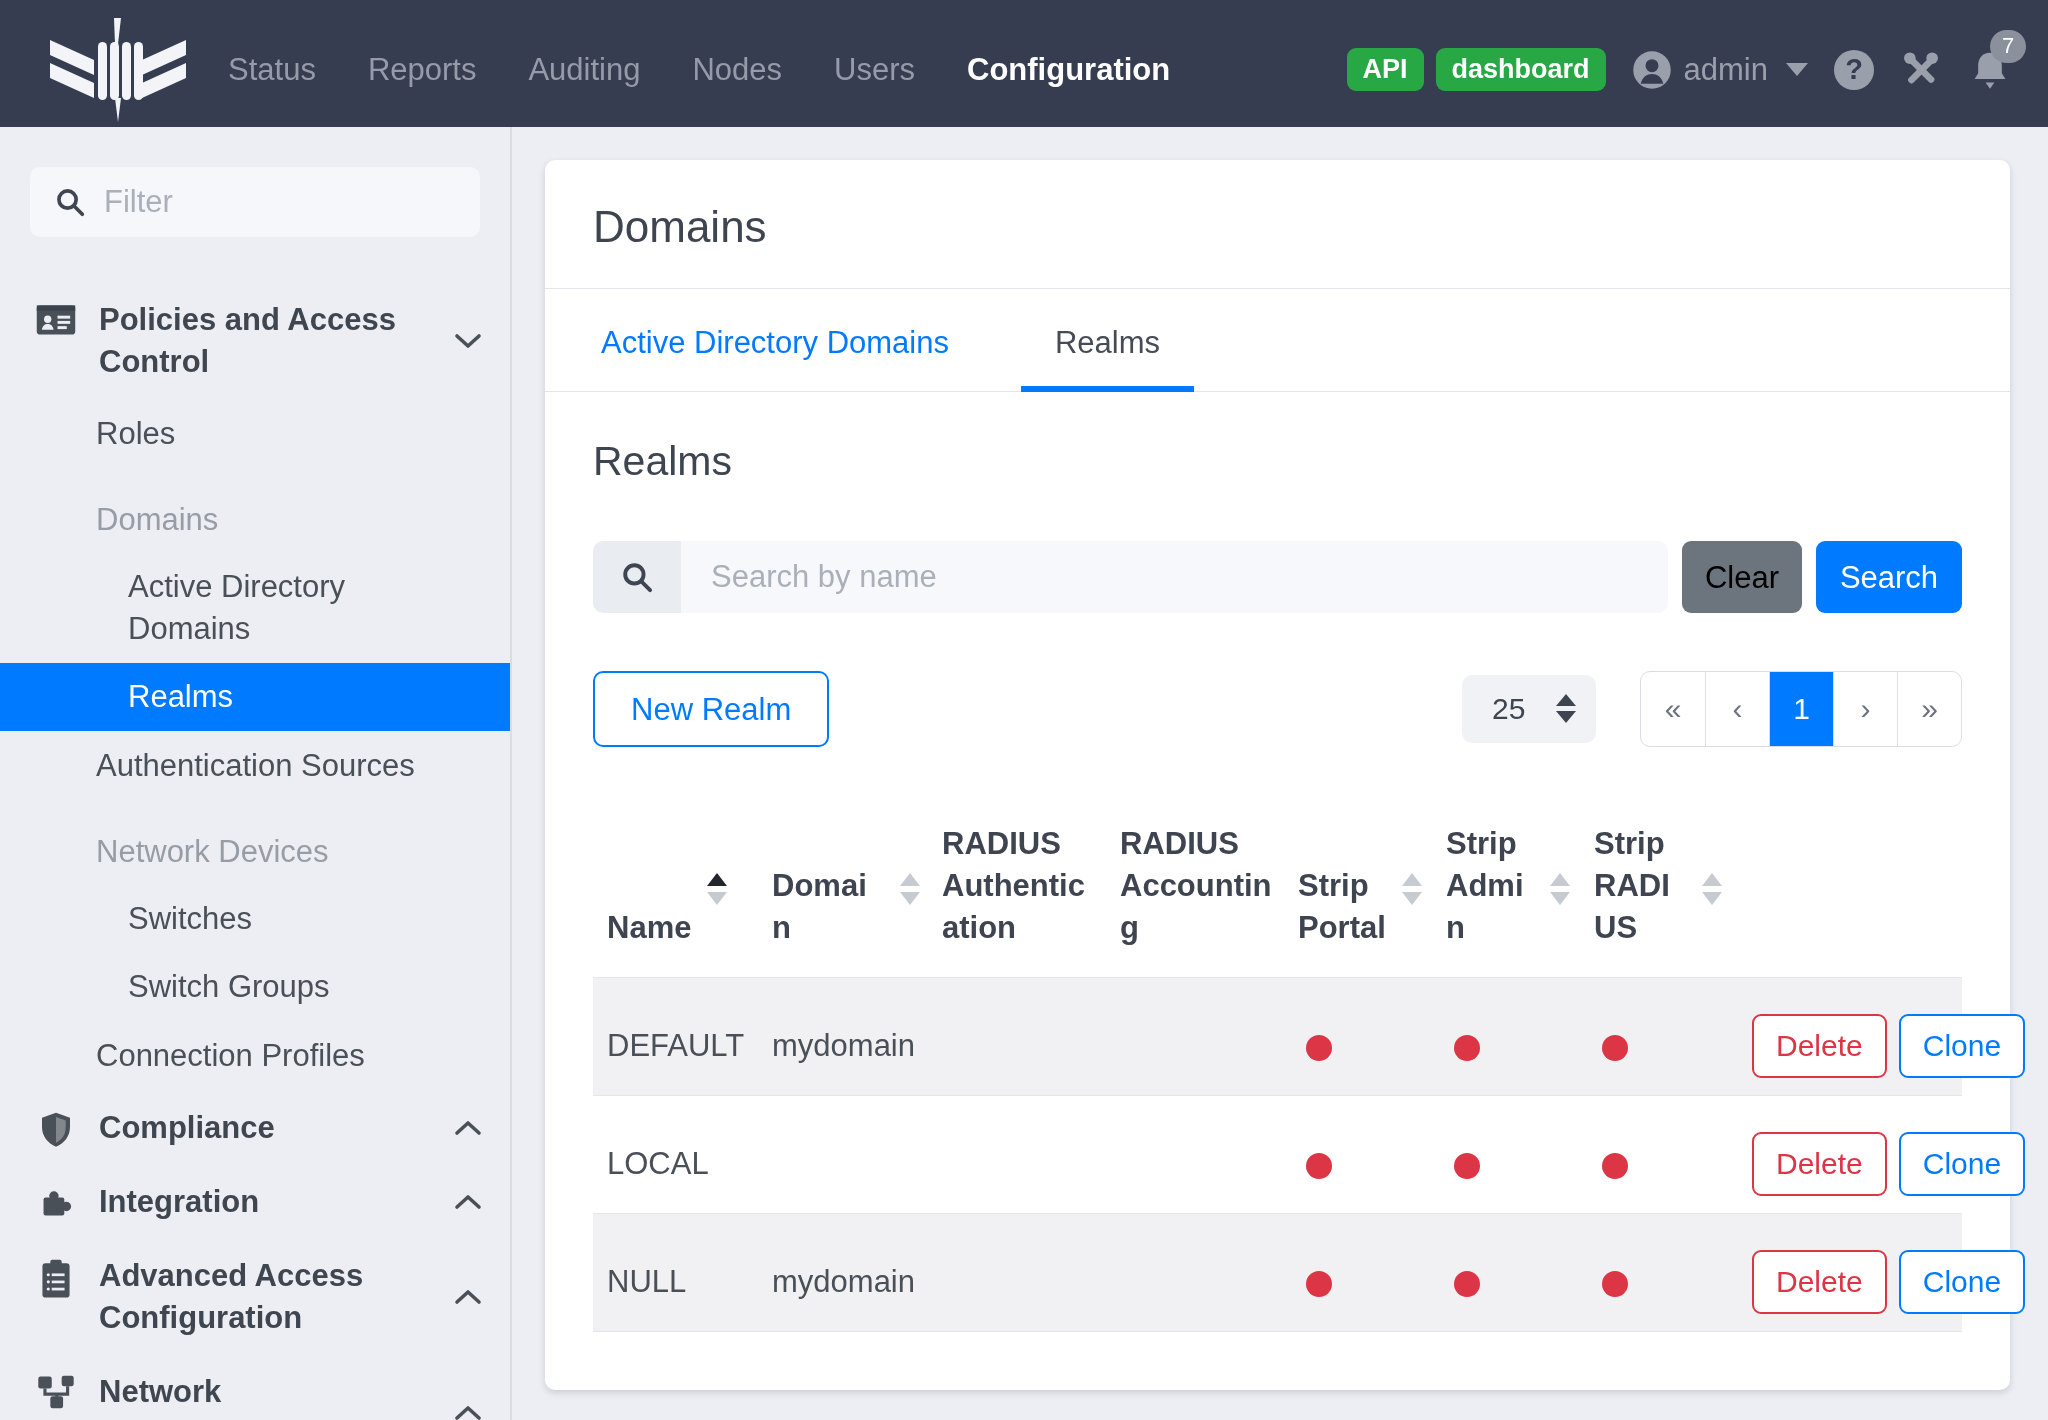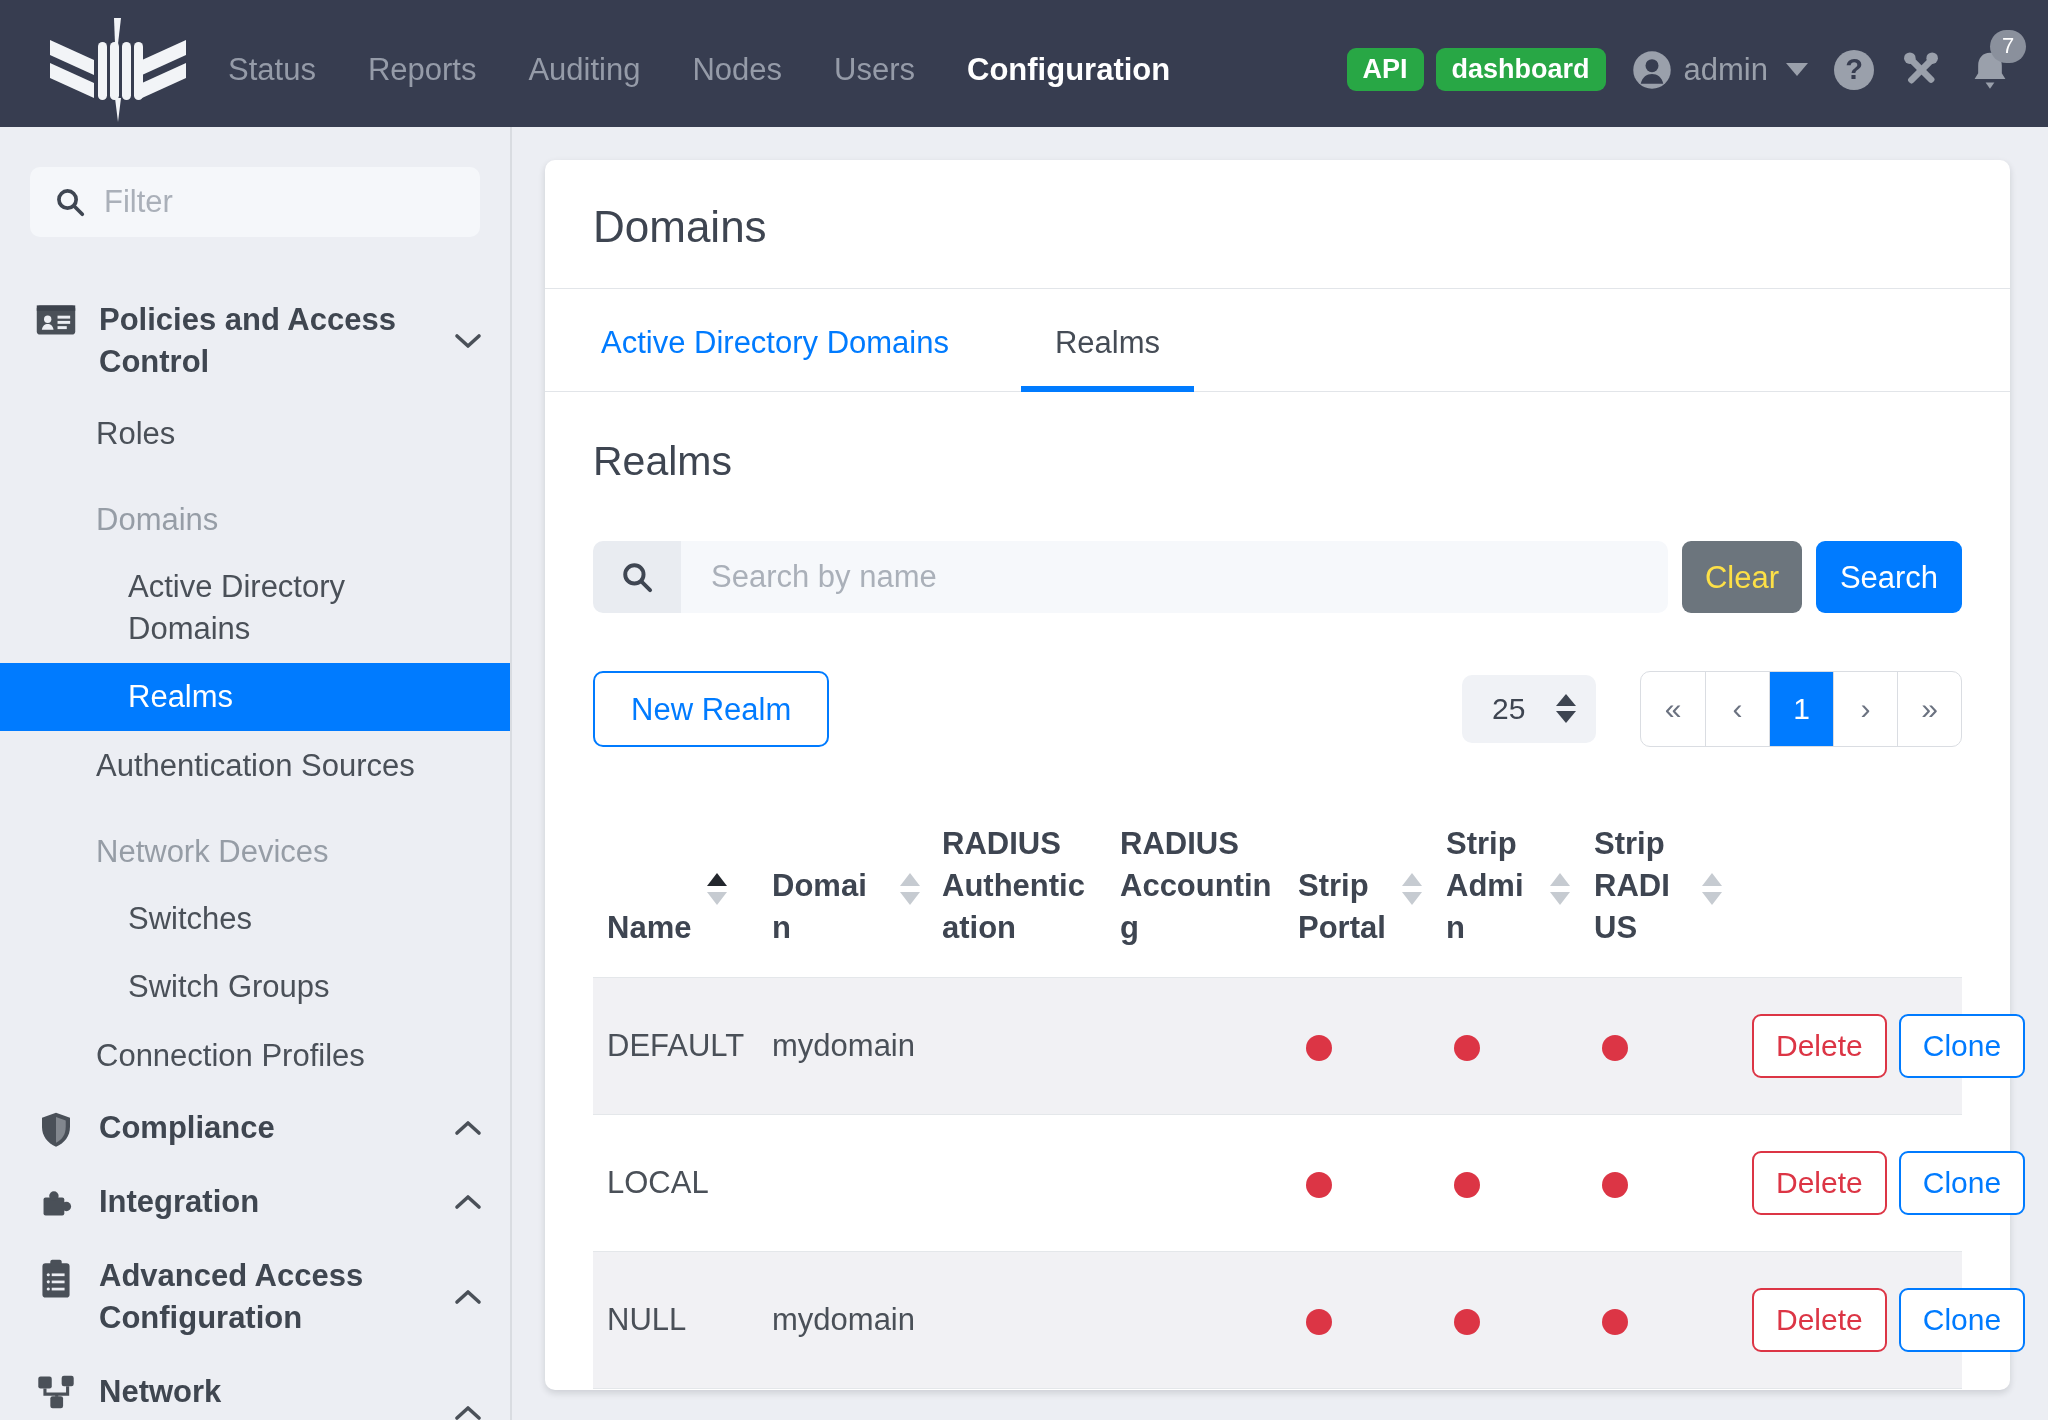--- a/index.html
+++ b/index.html
@@ -101,21 +101,21 @@
   .input-group input {
     flex:1; background:#f6f8fb; border:none; outline:none;
     font-family:inherit; font-size:31px; padding:0 30px; color:#3f4652;
   }
   .input-group input::placeholder { color:#aab0b9; }
   .btn {
     border:none; border-radius:9px; font-family:inherit; font-size:31px;
     height:72px; display:inline-flex; align-items:center; justify-content:center;
     cursor:pointer; line-height:1;
   }
-  .btn-clear { background:#6c757d; color:#fde047; width:120px; }
+  .btn-clear { background:#6c757d; color:#000000; width:120px; }
   .btn-search { background:#007bff; color:#fff; width:146px; }
   
   .toolbar-row { display:flex; align-items:center; margin-bottom:50px;justify-content:center; }
   .btn-outline-primary {
     background:#fff; border:2px solid #007bff; color:#007bff;
     height:76px; padding:0 36px; border-radius:10px;
   }
   .right-controls { margin-left:auto; display:flex; align-items:center; gap:44px; }
   .per-page {
     width:134px; height:68px; background:#f0f2f6; border-radius:10px;
@@ -137,21 +137,21 @@
   th { text-align:left; vertical-align:bottom; padding:26px 8px 28px 14px; color:#3e4551; line-height:42px; }
   .th-flex { display:flex; align-items:flex-end; gap:16px; }
   .th-lbl { overflow-wrap:anywhere; word-break:break-word; font-weight:bold; }
   .sort { display:flex; flex-direction:column; gap:6px; margin-bottom:44px; flex:none; }
   .tri-up { width:0;height:0;border-left:10px solid transparent;border-right:10px solid transparent;border-bottom:13px solid #c6cbd1; }
   .tri-down { width:0;height:0;border-left:10px solid transparent;border-right:10px solid transparent;border-top:13px solid #c6cbd1; }
   .sort.asc .tri-up { border-bottom-color:#23272d; }
   tbody tr { border-top:1px solid #e4e7ea; }
   tbody tr:last-child { border-bottom:1px solid #e4e7ea; }
   tbody tr:nth-child(odd) { background:#f1f1f4; }
-  td { padding:36px 8px 36px 14px; line-height:42px; vertical-align:middle; overflow-wrap:anywhere; word-break:break-word; color:#4a5058;margin-top:44px; }
+  td { padding:36px 8px 17px 14px; line-height:42px; vertical-align:middle; overflow-wrap:anywhere; word-break:break-word; color:#4a5058;margin-top:44px; }
   .dot { width:26px; height:26px; border-radius:50%; background:#dc3545; display:inline-block; margin-left:8px; vertical-align:middle; }
   .actions { text-align:right; white-space:nowrap; padding-right:24px; }
   .btn-sm {
     height:64px; padding:0 22px; border-radius:9px; border:2px solid;
     background:#fff; font-size:30px; display:inline-flex; align-items:center;
     font-family:inherit; cursor:pointer;
   }
   .btn-delete { color:#dc3545; border-color:#dc3545; margin-right:12px; }
   .btn-clone { color:#007bff; border-color:#007bff; }
 </style>

